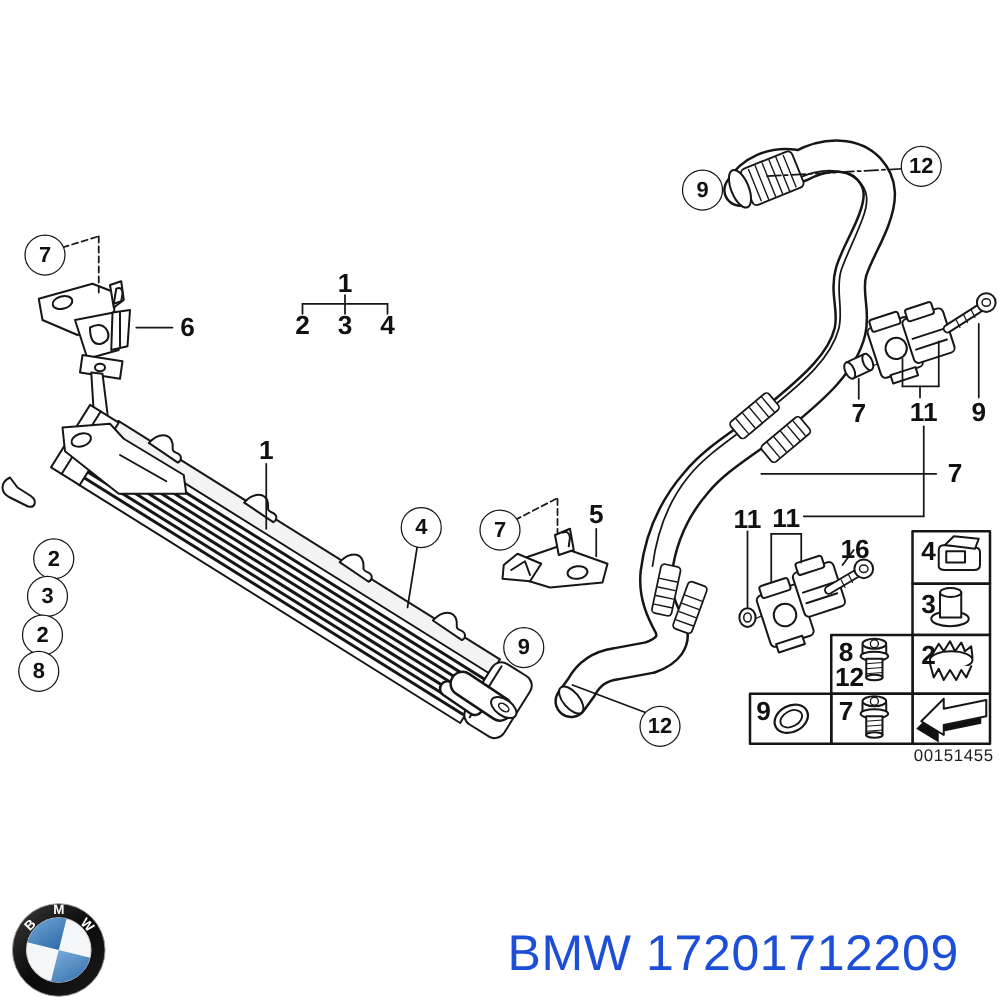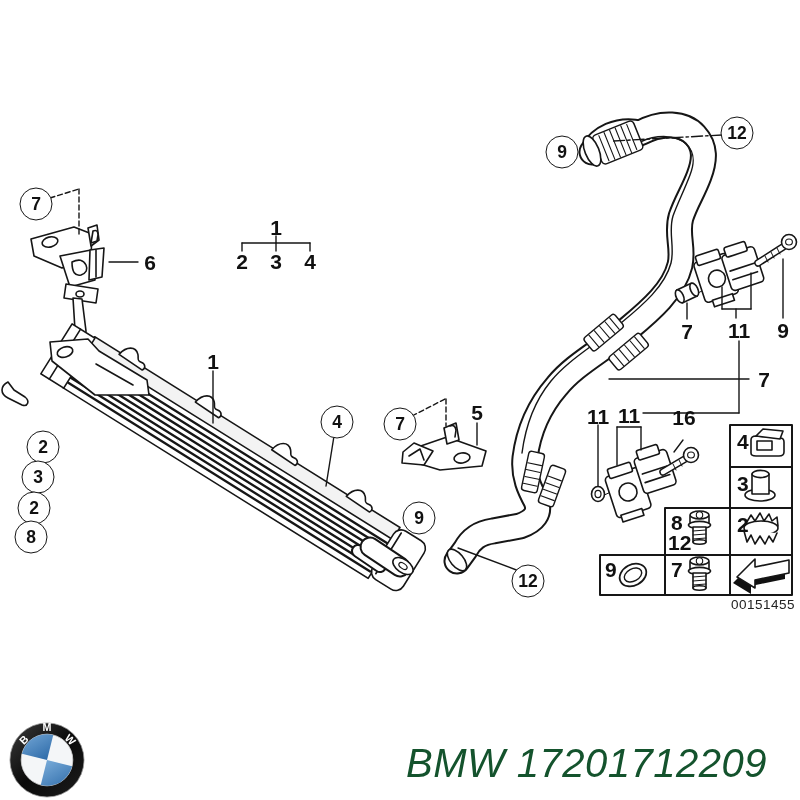--- a/index.html
+++ b/index.html
@@ -10,22 +10,22 @@
   .c{position:absolute;width:31px;height:31px;border:1.8px solid #161616;border-radius:50%;
      background:#fff;display:flex;align-items:center;justify-content:center;
      font-weight:bold;font-size:17.5px;color:#111;transform:translate(-50%,-50%);line-height:1;}
   
   .p{position:absolute;font-weight:bold;font-size:21px;color:#111;transform:translate(-50%,-50%);
      line-height:1;white-space:nowrap;}
   
   .ln{position:absolute;font-weight:bold;font-size:21px;color:#111;line-height:1;}
   .imgnum{position:absolute;left:731px;top:597px;width:62px;text-align:right;
           font-size:13.5px;letter-spacing:.5px;color:#222;}
-  .footer-text{position:absolute;left:406px;top:741px;font-size:40px;color:#14532d;
-               letter-spacing:.5px;white-space:nowrap;font-style:italic;}
+  .footer-text{position:absolute;left:406px;top:741px;font-size:40px;color:#1d4ed8;
+               letter-spacing:.5px;white-space:nowrap;}
   .logo{position:absolute;left:8px;top:721px;width:78px;height:78px;}
 </style>
 </head>
 <body>
 
 <div class="canvas">
 
   <svg class="art" width="800" height="800" viewBox="0 0 800 800" fill="none" stroke="#161616" stroke-width="1.6" stroke-linejoin="round" stroke-linecap="round">
 
     <g>
@@ -378,21 +378,21 @@
   <div class="p" style="left:310px;top:261px">4</div>
   <div class="p" style="left:150px;top:262px">6</div>
   <div class="p" style="left:213px;top:361px">1</div>
   <div class="p" style="left:477px;top:412px">5</div>
   <div class="p" style="left:687px;top:331px">7</div>
   <div class="p" style="left:739px;top:330px">11</div>
   <div class="p" style="left:783px;top:330px">9</div>
   <div class="p" style="left:764px;top:379px">7</div>
   <div class="p" style="left:598px;top:416px">11</div>
   <div class="p" style="left:629px;top:415px">11</div>
-  <div class="p" style="left:684px;top:417px">16</div>
+  <div class="p" style="left:684px;top:440px">16</div>
 
   <div class="ln" style="left:737px;top:431px">4</div>
   <div class="ln" style="left:737px;top:473px">3</div>
   <div class="ln" style="left:737px;top:514px">2</div>
   <div class="ln" style="left:671px;top:512px">8</div>
   <div class="ln" style="left:668px;top:532px">12</div>
   <div class="ln" style="left:605px;top:559px">9</div>
   <div class="ln" style="left:671px;top:559px">7</div>
 
   <div class="imgnum">00151455</div>

